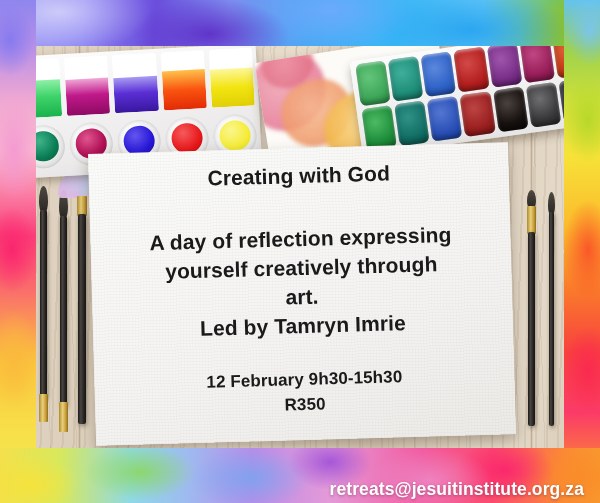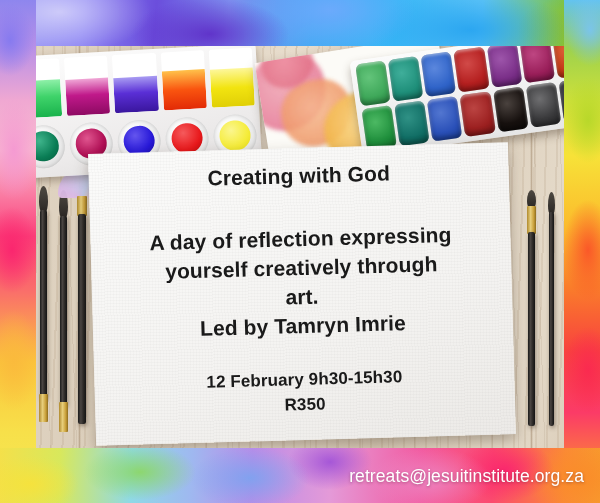--- a/index.html
+++ b/index.html
@@ -147,22 +147,22 @@
     border-radius:1px;}
   .b-tip{position:absolute;left:-1px;width:calc(100% + 2px);
     background:linear-gradient(180deg,#4e4942,#2b2724);
     border-radius:50% 50% 30% 30%/60% 60% 40% 40%;}
   .fan{position:absolute;border-radius:50% 50% 8% 8%/85% 85% 15% 15%;
     background:conic-gradient(from 200deg at 50% 100%,#efc6d8,#d9b9e6,#c3cdee,#e9c7c0,#f0cbd6);
     opacity:.95;}
 
   
   .email{
-    position:absolute;right:16px;bottom:16px;
-    color:#ffffff;font-size:17.5px;font-weight:400;
+    position:absolute;right:16px;bottom:3px;
+    color:#ffffff;font-size:17.5px;font-weight:700;
     text-shadow:0 1px 3px rgba(90,30,60,.45);
     letter-spacing:.1px;white-space:nowrap;
   }
 </style>
 </head>
 <body>
 
 <div id="poster">
 
   <div class="wood"></div>

